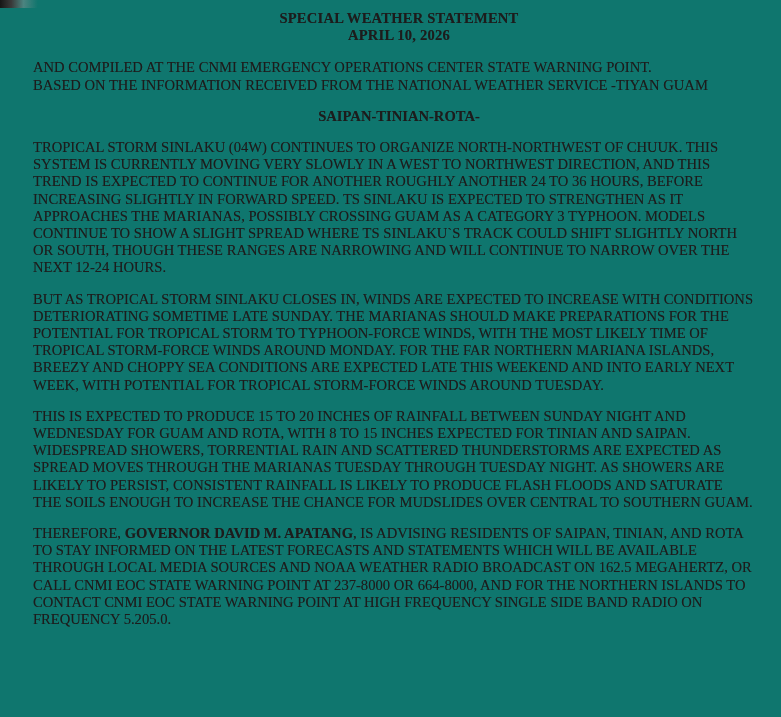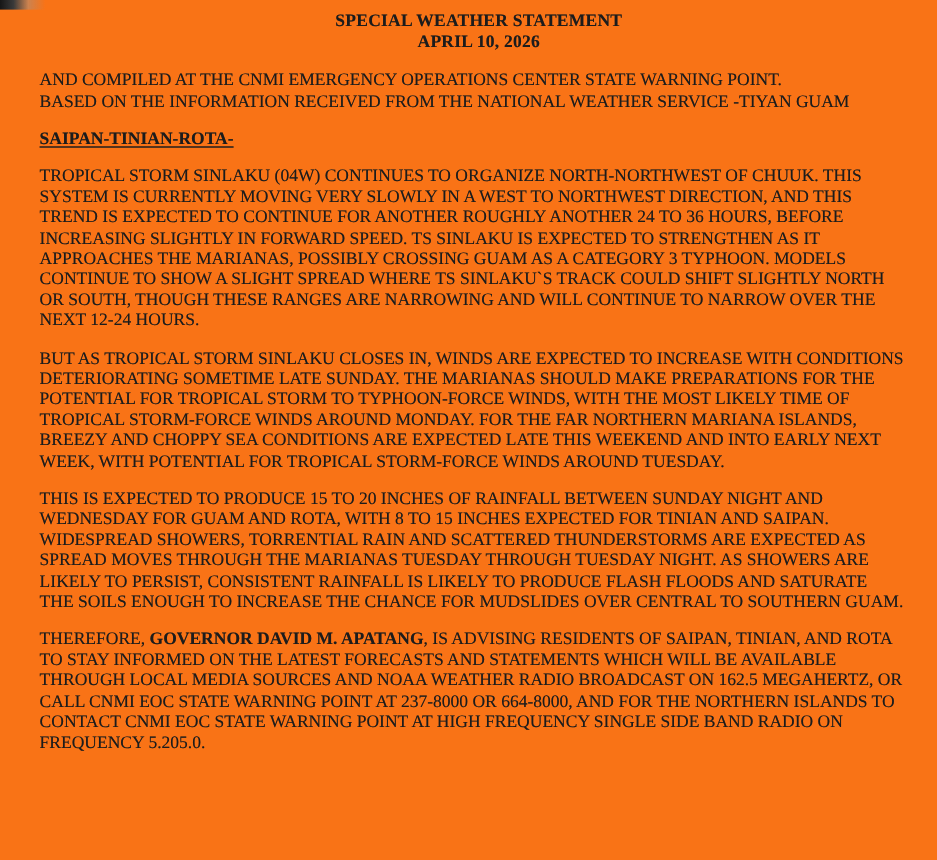--- a/index.html
+++ b/index.html
@@ -5,21 +5,21 @@
   html, body {
     margin: 0;
     padding: 0;
     background: #ffffff;
   }
   .page {
     position: relative;
     width: 781px;
     height: 717px;
     box-sizing: border-box;
-    background: #f97316;
+    background: #0f766e;
     color: #1c1c1c;
     font-family: "Liberation Serif", "DejaVu Serif", serif;
     padding: 10px 16px 0 33px;
     overflow: hidden;
   }
   .scan-smudge {
     position: absolute;
     top: 0;
     left: 0;
     width: 38px;
@@ -39,22 +39,22 @@
   .block { margin-bottom: 14px; }
   .block:last-child { margin-bottom: 0; }
   .line {
     font-size: 14.6px;
     line-height: 17.2px;
     white-space: nowrap;
     text-shadow: 0 0 0.4px rgba(40,40,40,0.55);
   }
   .heading_underlined .line {
     font-weight: bold;
-    text-decoration: underline;
     text-underline-offset: 2px;
+    text-align: center;
   }
   .heading .line { font-weight: bold; }
   b { font-weight: bold; margin-top: 15px; }
 </style>
 </head>
 <body>
 
 <div class="page">
   <div class="scan-smudge"></div>
 

